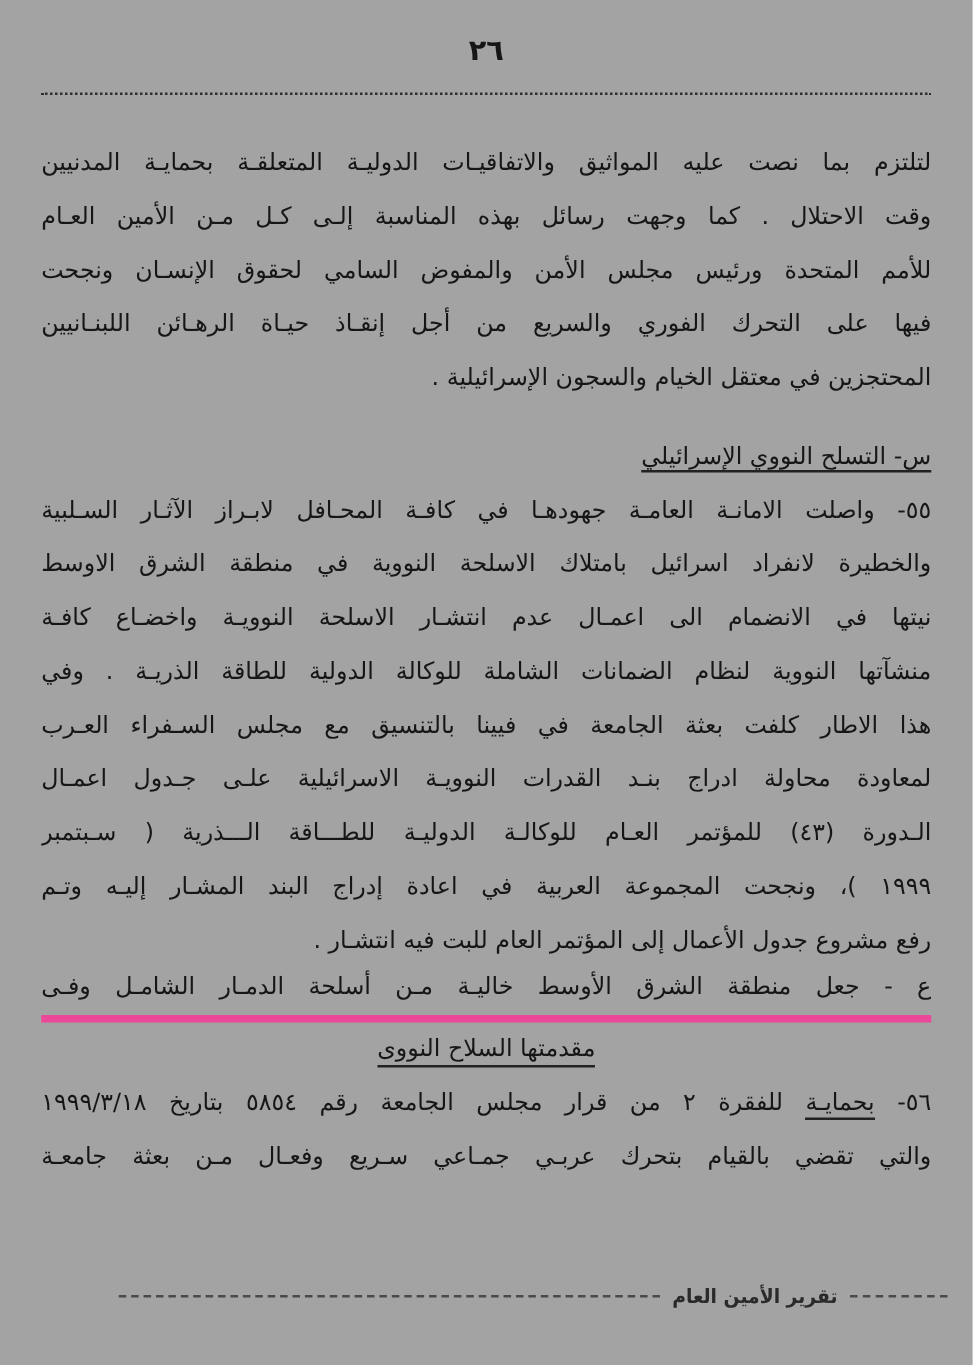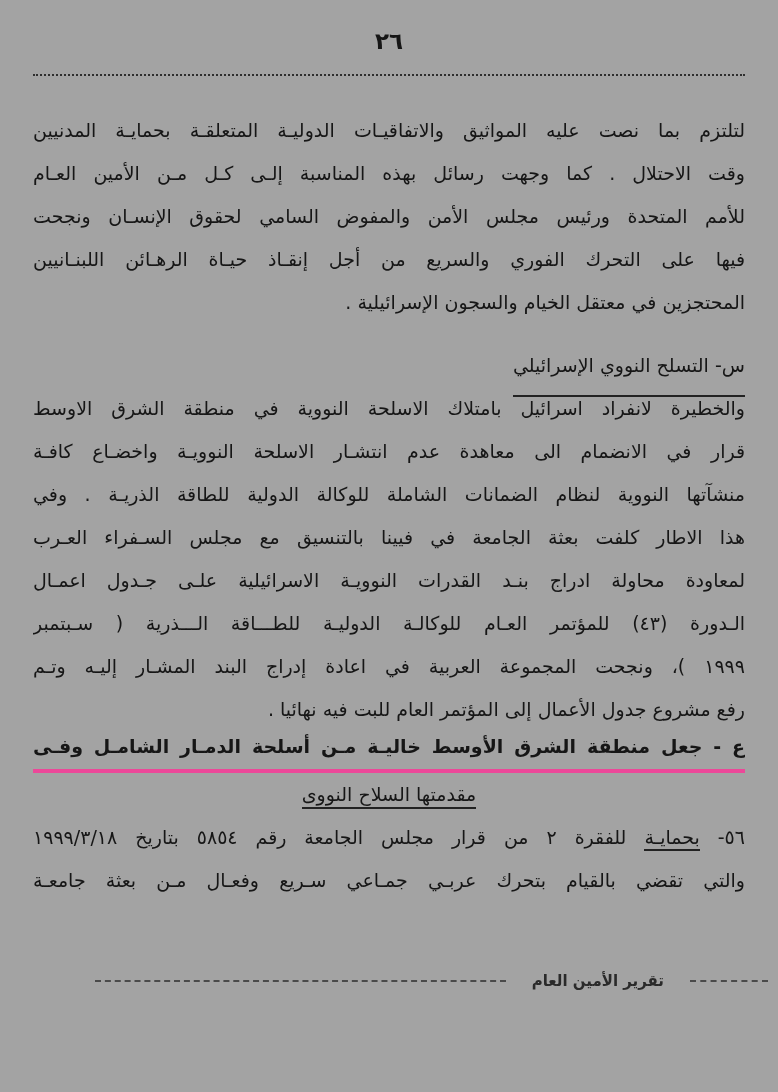--- a/index.html
+++ b/index.html
@@ -24,39 +24,38 @@
     border-top:2px dotted #2e2e2e;
   }
   .bodytext{font-size:19px;line-height:43px;}
   .tline{
     text-align:justify;text-align-last:justify;
     height:43px;overflow:hidden;white-space:normal;
   }
   .tline.end{text-align-last:right;}
   .intro{margin-top:33px;}
   .heading-seen{margin-top:20px;height:43px;line-height:43px;}
-  .heading-seen .u{border-bottom:2px solid #222;padding-bottom:19px;}
+  .heading-seen .u{border-bottom:2px solid #222;padding-bottom:0;}
   .item-55{margin-top:0;}
   .heading-ayn{margin-top:-5px;}
   .heading-ayn .hl1{
     text-align:justify;text-align-last:justify;
     height:43px;line-height:40px;overflow:hidden;
-    border-bottom:4px solid #ec4899;
-    font-weight:bold;
+    border-bottom:6px solid #ec4899;
   }
   .heading-ayn .hl2{
     height:43px;line-height:43px;text-align:center;
   }
   .heading-ayn .hl2 .u{border-bottom:2px solid #222;padding-bottom:2px;}
   .item-56{margin-top:0;}
   .u-word{border-bottom:2px solid #222;padding-bottom:1px;}
   .footer{
-    position:absolute;top:956px;right:0;left:0;height:50px;
+    position:absolute;top:1012px;right:0;left:0;height:50px;
     display:flex;align-items:center;
-    padding:0 10px 0 95px;box-sizing:border-box;gap:16px;
+    padding:0 20px 0 95px;box-sizing:border-box;
   }
   .footer .dash-short{width:78px;border-top:2px dashed #4a4a4a;height:0;}
   .footer .label{
     padding:0 10px;font-size:15px;font-weight:bold;color:#2a2a2a;
     white-space:nowrap;transform:scaleY(1.05);
   }
   .footer .dash-long{flex:1;border-top:2px dashed #4a4a4a;height:0;}
 </style>
 </head>
 <body>
@@ -74,28 +73,29 @@
         <div class="tline">للأمم المتحدة ورئيس مجلس الأمن والمفوض السامي لحقوق الإنسـان ونجحت</div>
         <div class="tline">فيها على التحرك الفوري والسريع من أجل إنقـاذ حيـاة الرهـائن اللبنـانيين</div>
         <div class="tline end">المحتجزين في معتقل الخيام والسجون الإسرائيلية .</div>
       </div>
 
     <div class="bodytext heading-seen">
       <span class="u">س- التسلح النووي الإسرائيلي</span>
     </div>
 
     <div class="bodytext item-55">
+        <div class="tline">٥٥- واصلت الامانـة العامـة جهودهـا في كافـة المحـافل لابـراز الآثـار السـلبية</div>
         <div class="tline">والخطيرة لانفراد اسرائيل بامتلاك الاسلحة النووية في منطقة الشرق الاوسط</div>
-        <div class="tline">قرار في الانضمام الى معاهدة عدم انتشـار الاسلحة النوويـة واخضـاع كافـة</div>
+        <div class="tline">نيتها في الانضمام الى اعمـال عدم انتشـار الاسلحة النوويـة واخضـاع كافـة</div>
         <div class="tline">منشآتها النووية لنظام الضمانات الشاملة للوكالة الدولية للطاقة الذريـة . وفي</div>
         <div class="tline">هذا الاطار كلفت بعثة الجامعة في فيينا بالتنسيق مع مجلس السـفراء العـرب</div>
         <div class="tline">لمعاودة محاولة ادراج بنـد القدرات النوويـة الاسرائيلية علـى جـدول اعمـال</div>
         <div class="tline">الـدورة (٤٣) للمؤتمر العـام للوكالـة الدوليـة للطـــاقة الـــذرية ( سـبتمبر</div>
         <div class="tline">١٩٩٩ )، ونجحت المجموعة العربية في اعادة إدراج البند المشـار إليـه وتـم</div>
-        <div class="tline end">رفع مشروع جدول الأعمال إلى المؤتمر العام للبت فيه نهائيا .</div>
+        <div class="tline end">رفع مشروع جدول الأعمال إلى المؤتمر العام للبت فيه انتشـار .</div>
       </div>
 
     <div class="bodytext heading-ayn">
       <div class="hl1">ع - جعل منطقة الشرق الأوسط خاليـة مـن أسلحة الدمـار الشامـل وفـى</div>
       <div class="hl2">
         <span class="u">مقدمتها السلاح النووى</span>
       </div>
     </div>
 
     <div class="bodytext item-56">

